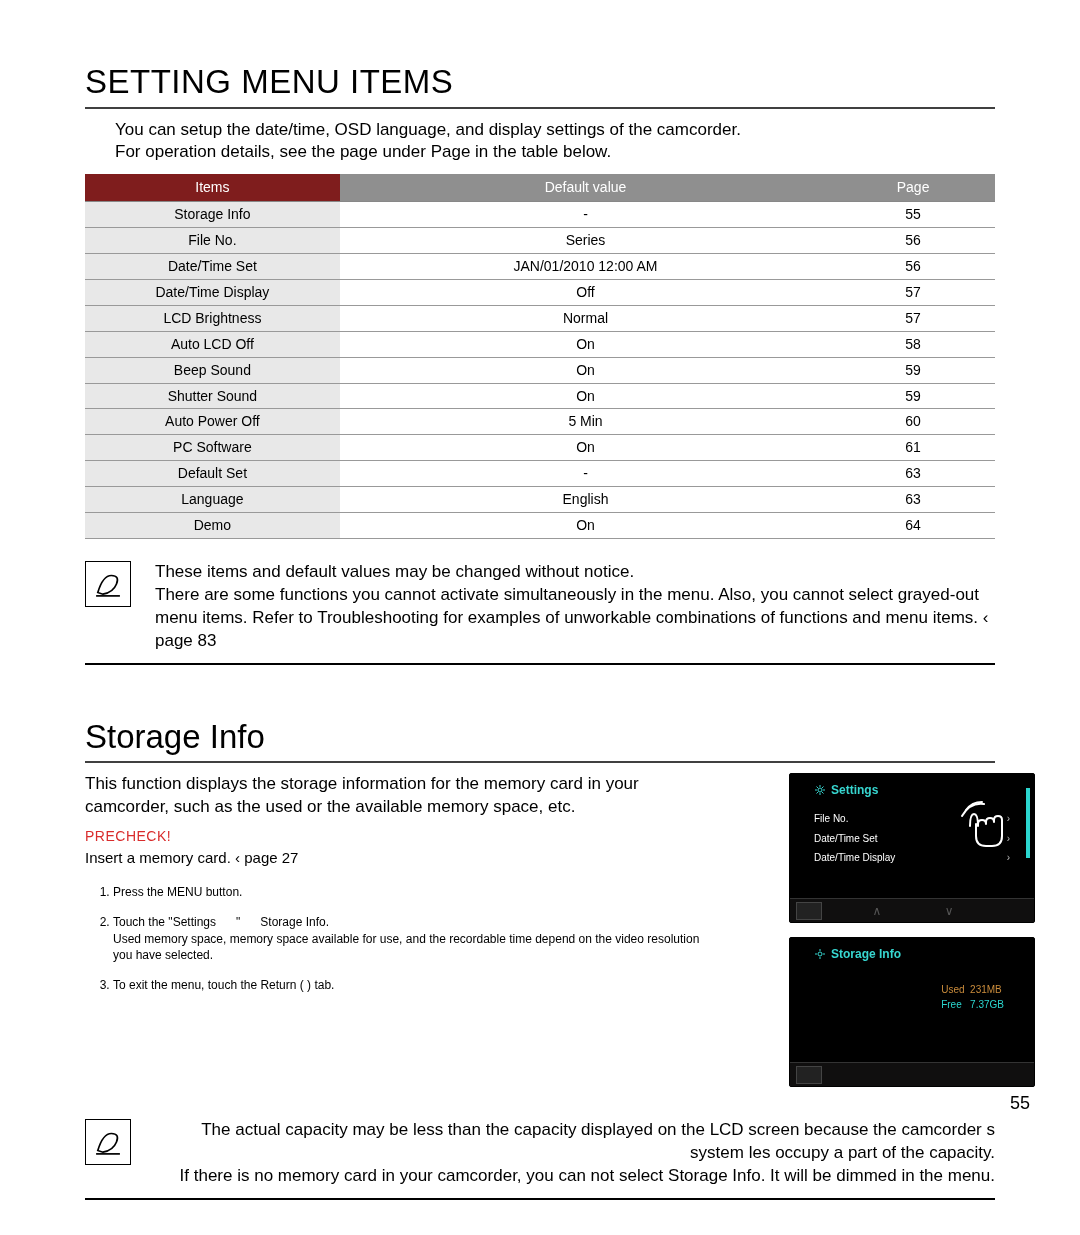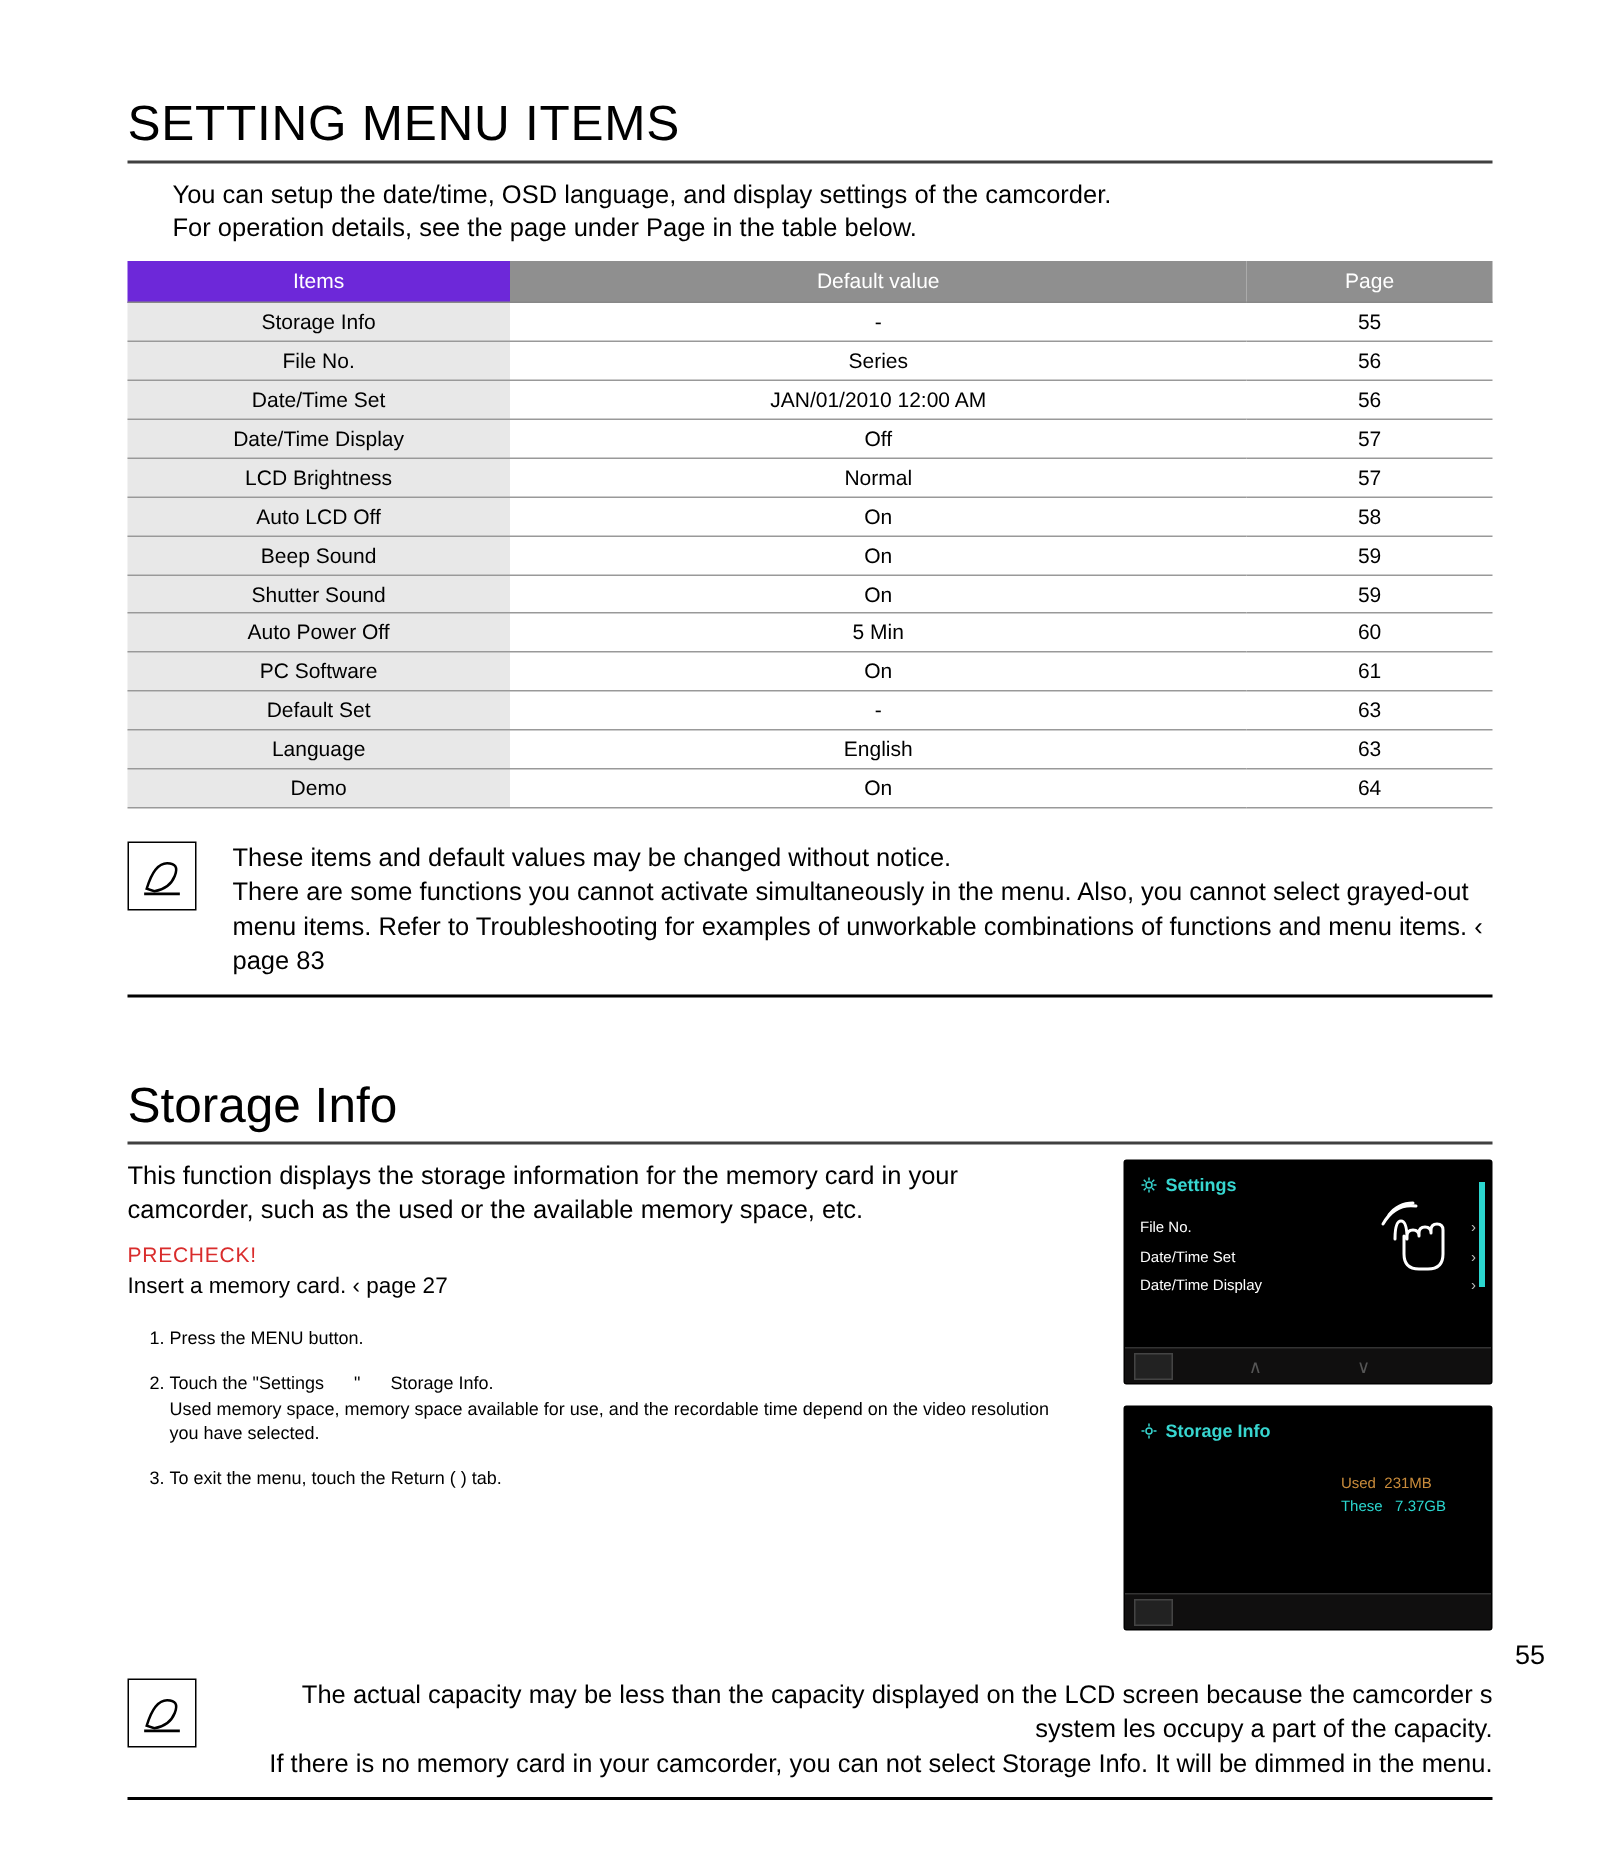--- a/index.html
+++ b/index.html
@@ -25,21 +25,21 @@
   .intro { margin-left: 30px; margin-bottom: 10px; font-size: 17px; }
   table.settings { width: 100%; border-collapse: collapse; font-size: 14px; }
   table.settings th {
     background: #8f8f8f; color: #fff; font-weight: 400;
     padding: 4px 6px; text-align: center;
     border-bottom: 1px solid #888;
   }
   table.settings th:first-child, table.settings td:first-child {
     background: #e8e8e8; width: 28%;
   }
-  table.settings th:first-child { background:#6d28d9; }
+  table.settings th:first-child { background:#7f1d1d; }
   table.settings th:nth-child(2), table.settings td:nth-child(2) { width:54%; }
   table.settings th:nth-child(3), table.settings td:nth-child(3) { width:18%; }
   table.settings td {
     padding: 3px 6px; text-align: center;
     border-bottom: 1px solid #999;
   }
   .note-block { display:flex; gap:24px; margin-top:22px; border-bottom:2px solid #000; padding-bottom:10px; }
   .note-block .note-icon {
     width:46px; height:46px; flex:0 0 46px;
     border:1px solid #000; display:flex; align-items:center; justify-content:center;
@@ -53,21 +53,21 @@
   .storage-text p { margin-bottom:8px; }
   .precheck { color:#d92c2c; font-size:14px; letter-spacing:0.5px; margin-top:6px; margin-bottom:2px; }
   .insert-card { font-size:15px; margin-bottom:16px; }
   ol.steps { list-style: decimal; margin-left:22px; font-size:12px; }
   ol.steps li { margin-bottom:14px; margin-left:6px; }
   ol.steps .subtext { display:block; }
   .screens { width:246px; flex:0 0 246px; }
   .lcd {
     border:1px solid #000; border-radius:2px; width:100%; height:150px;
     background:#000; color:#fff; position:relative; margin-bottom:14px;
-    font-size:11px; padding:8px 10px;
+    font-size:11px; padding:8px 24px;margin-left:40px;
   }
   .lcd .lcd-title { color:#37d6d0; font-weight:bold; font-size:12px; margin-bottom:14px; display:flex; align-items:center; gap:5px;}
   .lcd .gear { width:12px;height:12px; display:inline-block; }
   .lcd .row { display:flex; justify-content:space-between; color:#fff; margin:6px 0; font-size:10px;}
   .lcd .row .chev { color:#bbb; }
   .lcd .hand {
     position:absolute; top:22px; right:18px; width:60px; height:60px;
   }
   .lcd .sidebar { position:absolute; top:14px; right:4px; width:4px; height:70px; background:#2bd6cf; }
   .lcd .bottom-bar {
@@ -261,21 +261,21 @@
                   <line x1="12" y1="18" x2="12" y2="22"></line>
                   <line x1="2" y1="12" x2="6" y2="12"></line>
                   <line x1="18" y1="12" x2="22" y2="12"></line>
                 </g>
               </svg>
           </span>
           <span>Storage Info</span>
         </div>
         <div class="vals">
           <div class="used"><span>Used</span>&nbsp;&nbsp;<span>231MB</span></div>
-          <div class="free"><span>These</span>&nbsp;&nbsp;&nbsp;<span>7.37GB</span></div>
+          <div class="free"><span>Free</span>&nbsp;&nbsp;&nbsp;<span>7.37GB</span></div>
         </div>
         <div class="bottom-bar">
           <div class="ret"></div>
         </div>
       </div>
     </div>
   </div>
 
   <div class="note-block note2">
     <div class="note-icon">

